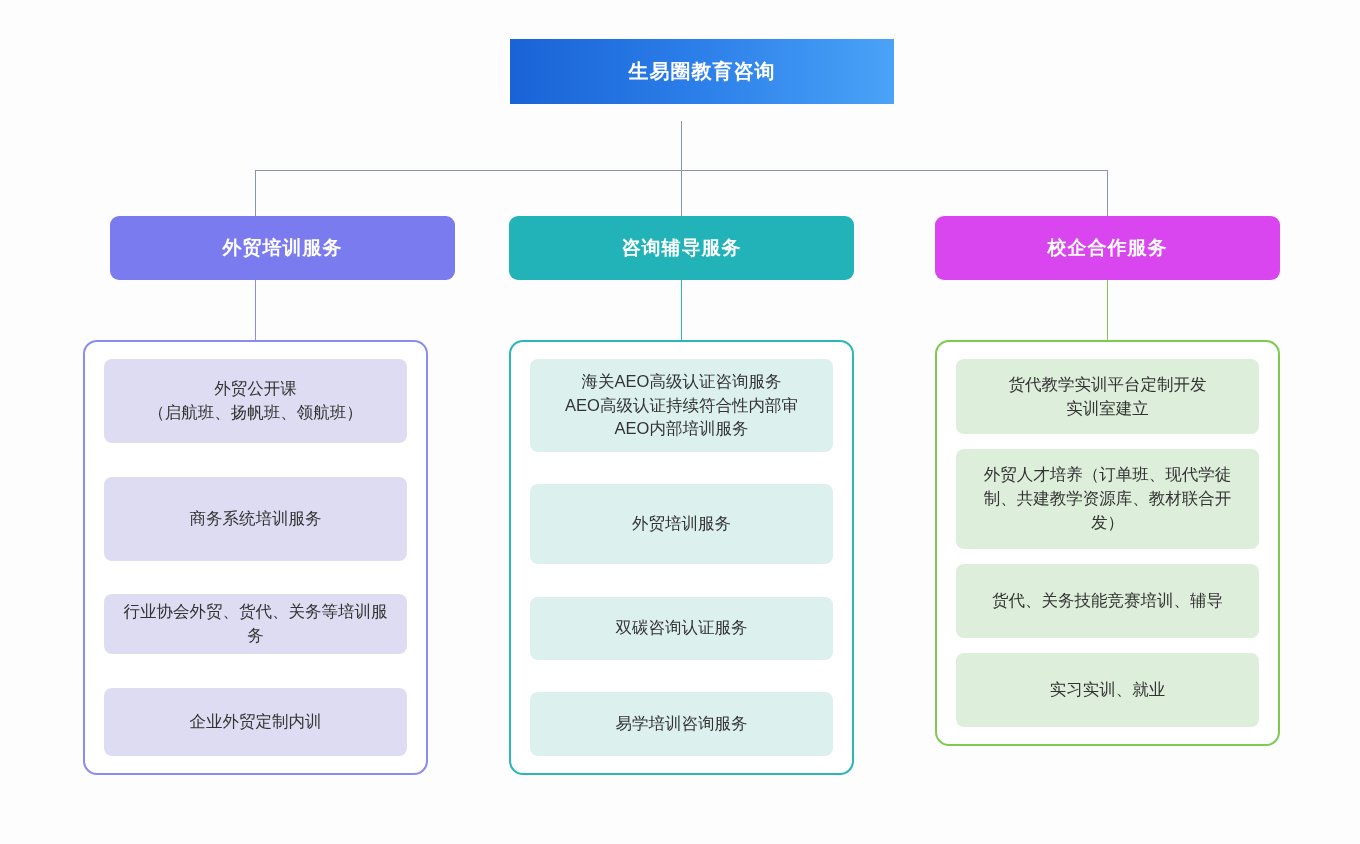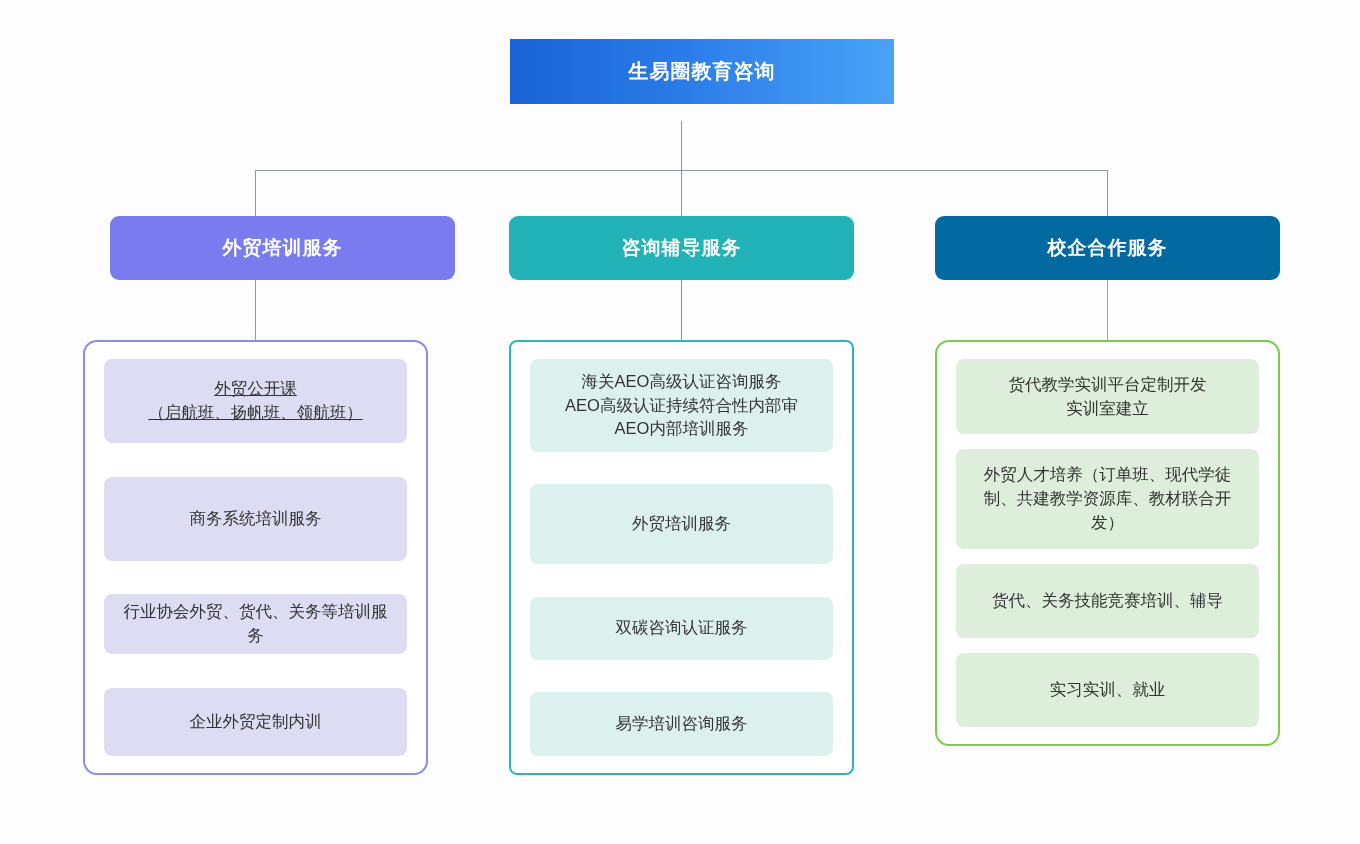--- a/index.html
+++ b/index.html
@@ -42,35 +42,35 @@
     position: absolute;
     height: 64px;
     border-radius: 9px;
     display: flex; align-items: center; justify-content: center;
     color: #ffffff;
     font-size: 19px; font-weight: bold;
     letter-spacing: 1px;
   }
   .hdr-purple { background: #7b7bf0; margin-left: 27px; }
   .hdr-teal   { background: #22b3b8; }
-  .hdr-green  { background: #0369a1; text-align: center; }
+  .hdr-green  { background: #d946ef; text-align: center; }
 
   
   .items-box {
     position: absolute;
     border-radius: 14px;
     border: 2px solid;
     padding: 17px 19px;
     display: flex;
     flex-direction: column;
     justify-content: space-between;
     background: #ffffff;
   }
   .box-purple { border-color: #8b8bf0; }
-  .box-teal   { border-color: #2bb6b9; border-radius: 8px; }
+  .box-teal   { border-color: #2bb6b9; }
   .box-green  { border-color: #7ccb4f; }
 
   
   .item {
     border-radius: 8px;
     display: flex; align-items: center; justify-content: center;
     text-align: center;
     color: #333333;
     font-size: 16.5px;
     line-height: 1.45;
@@ -98,21 +98,21 @@
 
   <div class="conn conn-v conn-purple" style="left:255px;  top:280px; height:60px;"></div>
   <div class="conn conn-v conn-teal" style="left:681px;  top:280px; height:60px;"></div>
   <div class="conn conn-v conn-green" style="left:1107px; top:280px; height:60px;"></div>
 
   <div class="branch-header hdr-purple" style="left:83px; top:216px; width:345px;">
     <span>外贸培训服务</span>
   </div>
 
   <div class="items-box box-purple" style="left:83px; top:340px; width:345px; height:435px;">
-    <div class="item item-purple" style="height:84px;text-decoration:underline;">外贸公开课
+    <div class="item item-purple" style="height:84px;">外贸公开课
 （启航班、扬帆班、领航班）</div>
     <div class="item item-purple" style="height:84px;">商务系统培训服务</div>
     <div class="item item-purple" style="height:60px;">行业协会外贸、货代、关务等培训服务</div>
     <div class="item item-purple" style="height:68px;">企业外贸定制内训</div>
   </div>
 
   <div class="branch-header hdr-teal" style="left:509px; top:216px; width:345px;">
     <span>咨询辅导服务</span>
   </div>
 

